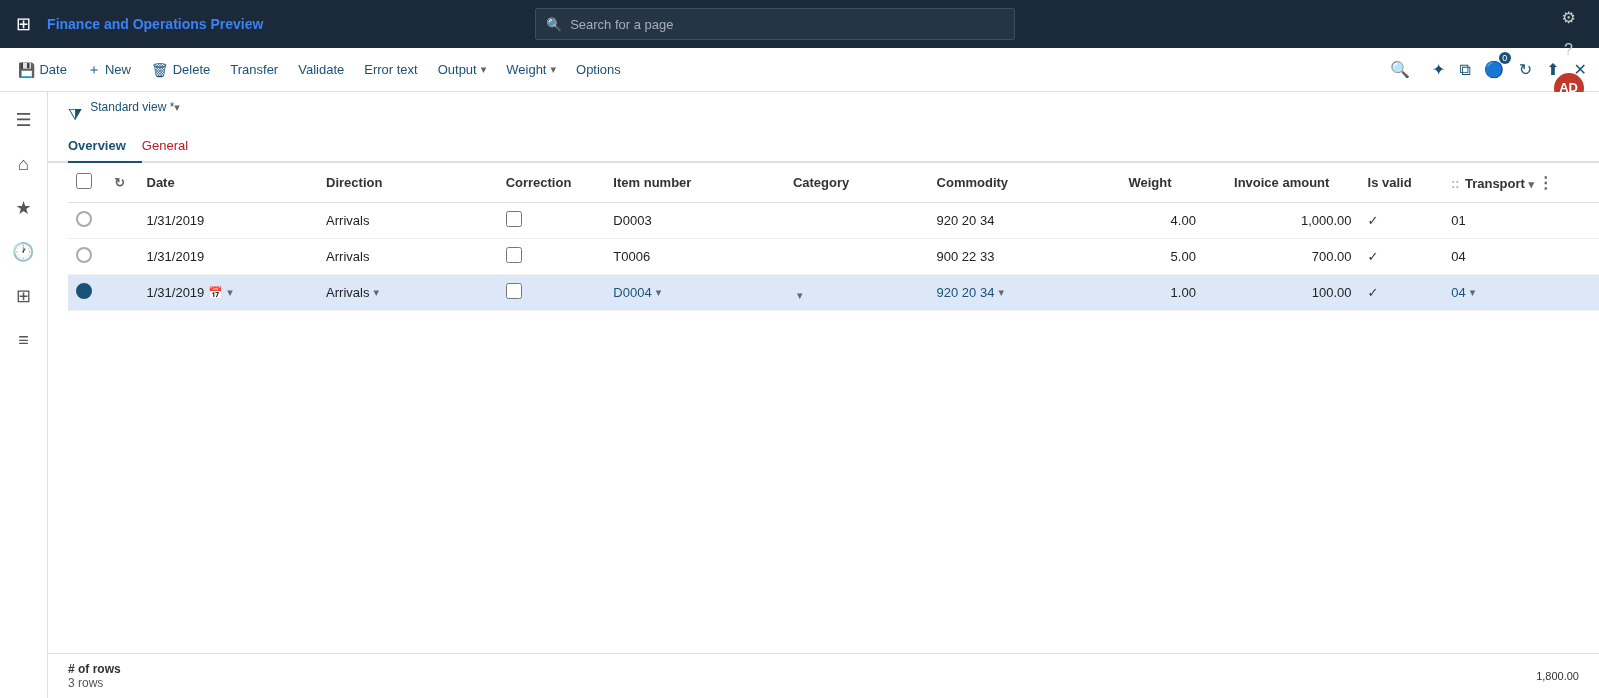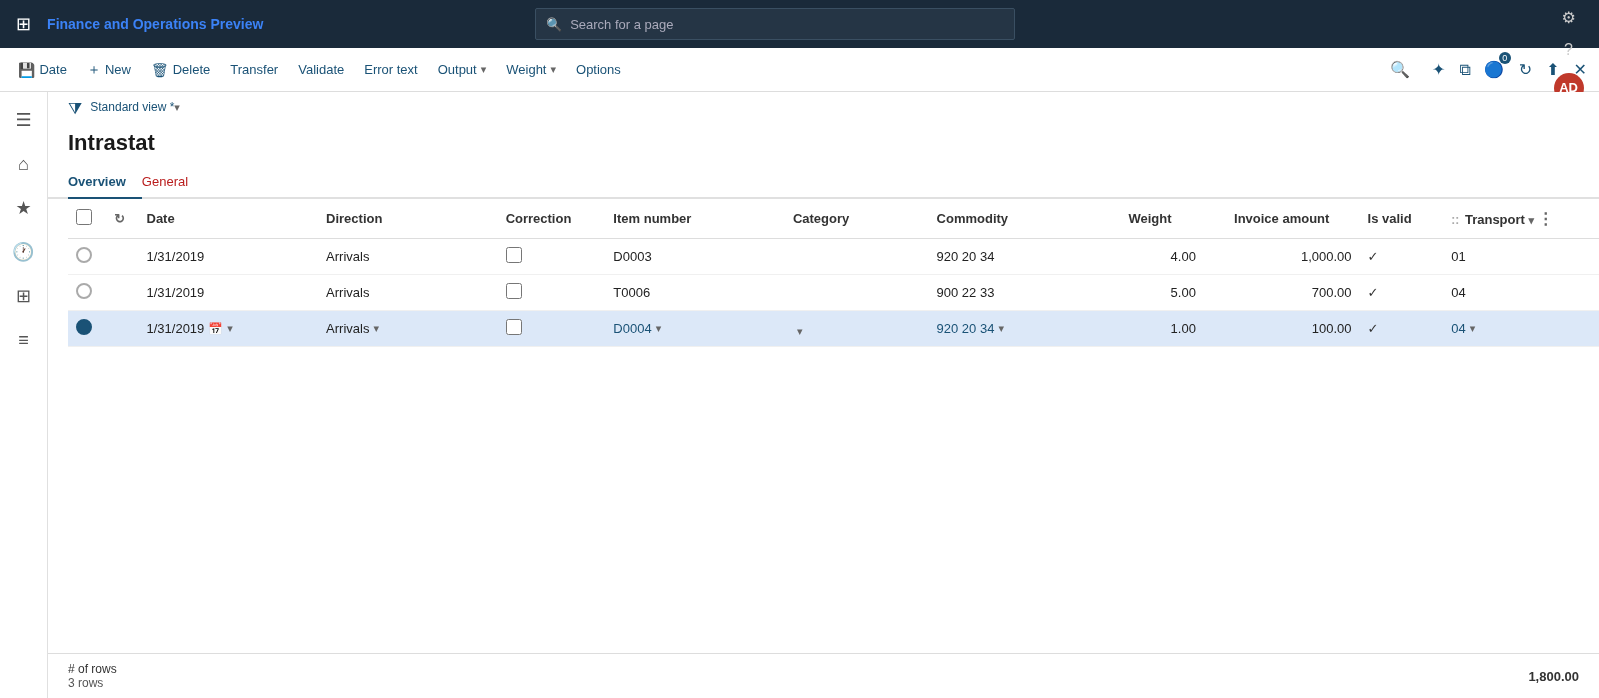--- a/index.html
+++ b/index.html
@@ -151,21 +151,21 @@
       padding: 0;
     }
 
     
     .page-header {
       padding: 12px 20px 0 20px;
     }
     .view-selector {
       display: flex; align-items: center; 
       font-size: 12px; color: #1a5276;
-      cursor: pointer; margin-bottom: 4px;
+      cursor: pointer; margin-bottom: 16px;
     }
     .page-title {
       font-size: 22px; font-weight: 600; color: #1a1a1a;
       margin-bottom: 10px;
     }
 
     
     .tabs {
       display: flex;
       border-bottom: 2px solid #e0e0e0;
@@ -361,23 +361,20 @@
   <div class="main-content">
 
     <div style="padding: 8px 20px 0 20px; display:flex; align-items:center; gap:8px;">
       <span style="color:#1a5276; font-size:16px; cursor:pointer;">⧩</span>
       <div class="view-selector">
         <span>Standard view *</span>
         <span class="chevron-down">▾</span>
       </div>
     </div>
 
-    <div class="page-header">
-      <h1 class="page-title">Intrastat</h1>
-    </div>
 
     <div class="tabs">
       <div class="tab active">Overview</div>
       <div class="tab">General</div>
     </div>
 
     <div class="table-container">
       <table>
         <thead>
           <tr>
@@ -499,18 +496,18 @@
           </tr>
         </tbody>
       </table>
     </div>
   </div>
 </div>
 
 <div class="footer-bar">
   <div class="footer-row">
     <div>
-      <div style="font-weight:400; font-size:12px;text-align:center;"># of rows</div>
+      <div style="font-weight:700; font-size:12px;text-align:center;"># of rows</div>
       <div style="font-size:12px;color:#555;">3 rows</div>
     </div>
-    <div style="font-size:13px; font-weight:700;margin-left:48px;">1,800.00</div>
+    <div style="font-size:11px; font-weight:400;margin-left:48px;">1,800.00</div>
   </div>
 </div>
 
 </body></html>

